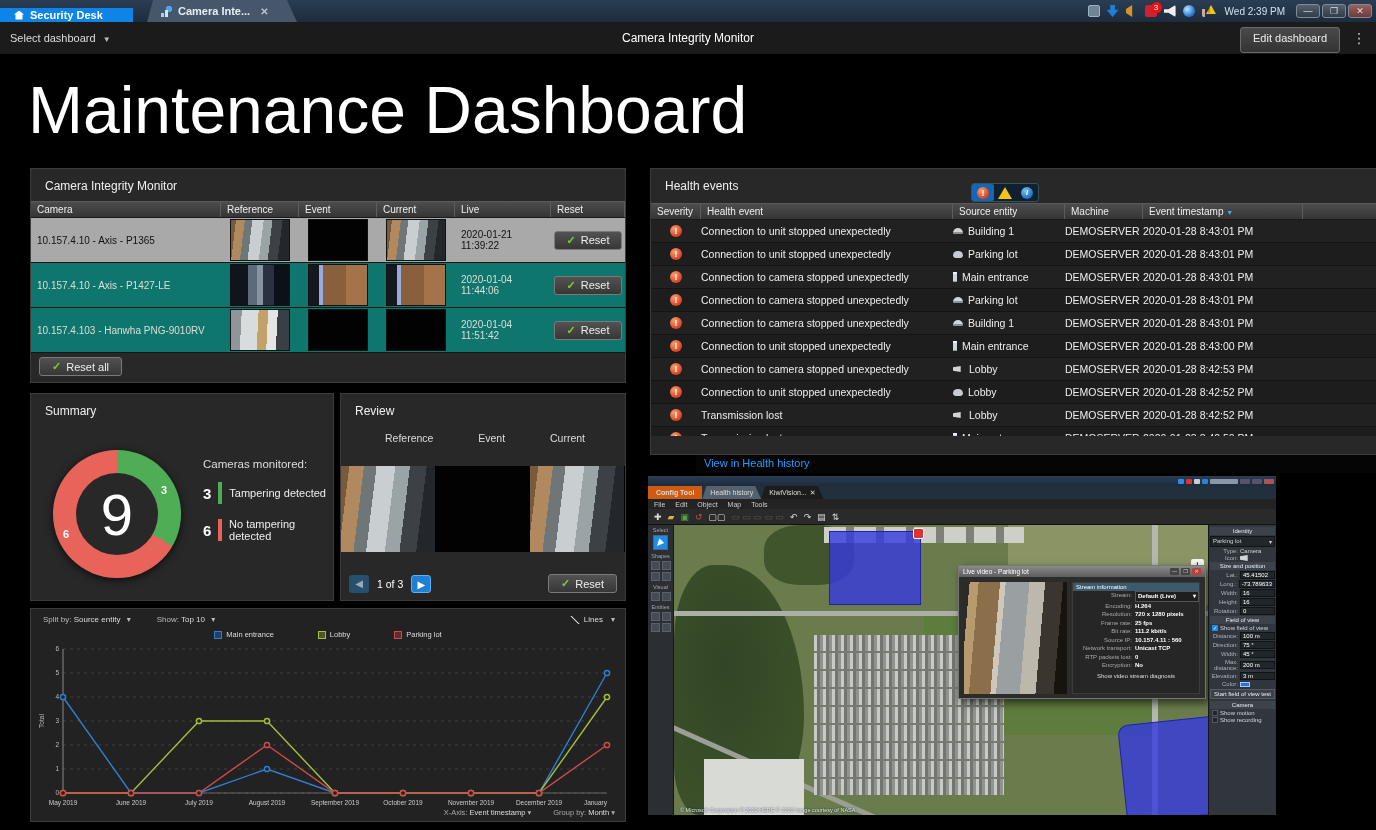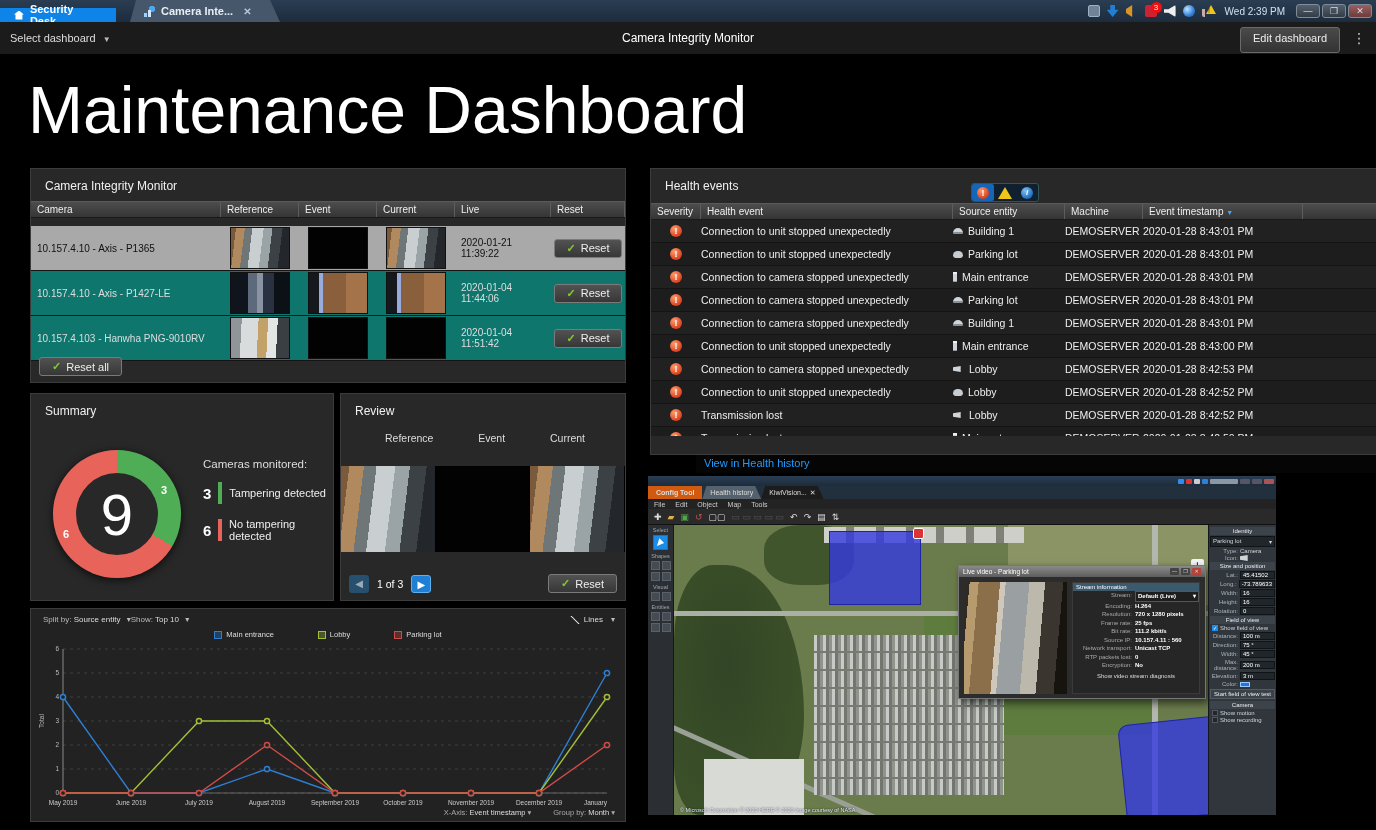--- a/index.html
+++ b/index.html
@@ -3,21 +3,21 @@
 <meta charset="utf-8">
 <style>
   * { margin:0; padding:0; box-sizing:border-box; }
   html,body { width:1376px; height:830px; background:#000; overflow:hidden;
     font-family:"Liberation Sans", sans-serif; color:#fff; }
 
   
   .titlebar { position:absolute; left:0; top:0; width:1376px; height:22px;
     background:linear-gradient(#2a3d52,#1d2c3d); display:flex; align-items:stretch; }
   .tab { display:flex; align-items:center; gap:6px; padding:0 14px; font-size:11px; font-weight:bold; }
-  .tab-sd { background:#0e84e8; color:#fff; width:116px;margin-top:8px; }
+  .tab-sd { background:#0e84e8; color:#fff; width:133px;margin-top:8px; }
   .tab-ci { background:#46576b; color:#e8eef5; margin-left:14px; width:150px;
     clip-path:polygon(6px 0, calc(100% - 10px) 0, 100% 100%, 0 100%); }
   .home-ic { width:10px; height:9px; background:#fff;
     clip-path:polygon(50% 0,100% 45%,85% 45%,85% 100%,15% 100%,15% 45%,0 45%); }
   .ci-ic { width:11px; height:11px; background:
     linear-gradient(#9fd1ff 0 0) 0 7px/3px 4px no-repeat,
     linear-gradient(#cfe6ff 0 0) 4px 4px/3px 7px no-repeat,
     radial-gradient(circle at 8px 3px,#4aa7f0 0 3px,transparent 3px); }
   .tab-x { color:#b8c4d2; font-size:10px; margin-left:4px; }
   .tray { margin-left:auto; display:flex; align-items:center; gap:7px; padding-right:4px; }
@@ -62,21 +62,21 @@
   .check { color:#83c832; font-weight:bold; font-size:11px; }
 
   
   .cim { left:30px; top:168px; width:596px; height:215px; }
   .tbl-head { display:grid; background:linear-gradient(#4d4d4d,#353535); border-top:1px solid #5a5a5a;
     border-bottom:1px solid #1a1a1a; font-size:10px; color:#eee; }
   .cim .tbl-head { grid-template-columns:190px 78px 78px 78px 96px 1fr; margin-top:8px; }
   .tbl-head div { padding:2px 6px; border-right:1px solid #5d5d5d; }
   .cim-row { display:grid; grid-template-columns:190px 78px 78px 78px 96px 1fr; align-items:center;
     height:45px; border-bottom:1px solid #151515; background:#0f766e; font-size:10px; color:#ddd; }
-  .cim-row.sel { background:#a9a9a9; color:#111;margin-top:8px; }
+  .cim-row.sel { background:#a9a9a9; color:#111; }
   .cim-row .cam { padding:0 6px; }
   .thumbcell { display:flex; justify-content:center; }
   .thumb { width:60px; height:42px; border:1px solid #111; }
   .th-black { background:#020202; }
   .th-office { background:linear-gradient(97deg,#7a5a3a 0 8%,#b08a5e 8% 22%,#6e7678 22% 34%,#c9ced1 34% 52%,#9aa3a6 52% 66%,#3c4145 66% 82%,#23272b 82% 100%); }
   .th-office2 { background:linear-gradient(93deg,#8f9599 0 18%,#d9dcdd 18% 46%,#c2a268 46% 62%,#e4e6e6 62% 78%,#3a3f44 78% 100%); }
   .th-door { background:linear-gradient(90deg,#15181c 0 18%,#9ad 18% 24%,#8a5f3c 24% 64%,#a5734a 64% 100%); }
   .th-darkroom { background:linear-gradient(90deg,#10151d 0 30%,#5d6a7c 30% 44%,#8a93a2 44% 56%,#2a3140 56% 74%,#0c1118 74% 100%); }
   .resetall { position:absolute; left:8px; bottom:6px; }
 
@@ -133,21 +133,21 @@
   .rimgs { display:flex; margin-top:22px; }
   .rimgs .thumb { width:95px; height:86px; border:0; border-right:1px solid #000; }
   .rnav { position:absolute; left:8px; bottom:7px; display:flex; align-items:center; gap:8px; font-size:10.5px; }
   .navbtn { width:20px; height:18px; border-radius:3px; text-align:center; line-height:17px; font-size:10px; color:#fff; }
   .navbtn.prev { background:#27506e; color:#9ab; }
   .navbtn.next { background:#1f7fd4; border:1px solid #5fb0f0; }
   .rreset { position:absolute; right:8px; bottom:7px; }
 
   
   .chartp { left:30px; top:608px; width:596px; height:214px; background:#222; }
-  .chead { display:flex; font-size:8px; color:#bbb; padding:6px 10px 0 12px; }
+  .chead { display:flex; font-size:8px; color:#bbb; padding:6px 10px 0 12px; gap:26px; }
   .chead b { color:#ddd; font-weight:normal; }
   .lines-ctl { margin-left:auto; display:flex; gap:4px; align-items:center; }
   .lineic { width:10px; height:8px; background:linear-gradient(45deg,transparent 44%,#ddd 46% 54%,transparent 56%); }
   .clegend { display:flex; justify-content:center; gap:44px; font-size:7.5px; color:#ddd; margin-top:6px; }
   .clegend span.sq { width:8px; height:8px; display:inline-block; margin-right:4px; border:1px solid; }
   .cleg-item { display:flex; align-items:center; }
   .cfoot { position:absolute; right:10px; bottom:4px; font-size:7.5px; color:#aaa; display:flex; gap:22px; }
   .cfoot b { color:#ddd; font-weight:normal; }
 
   

